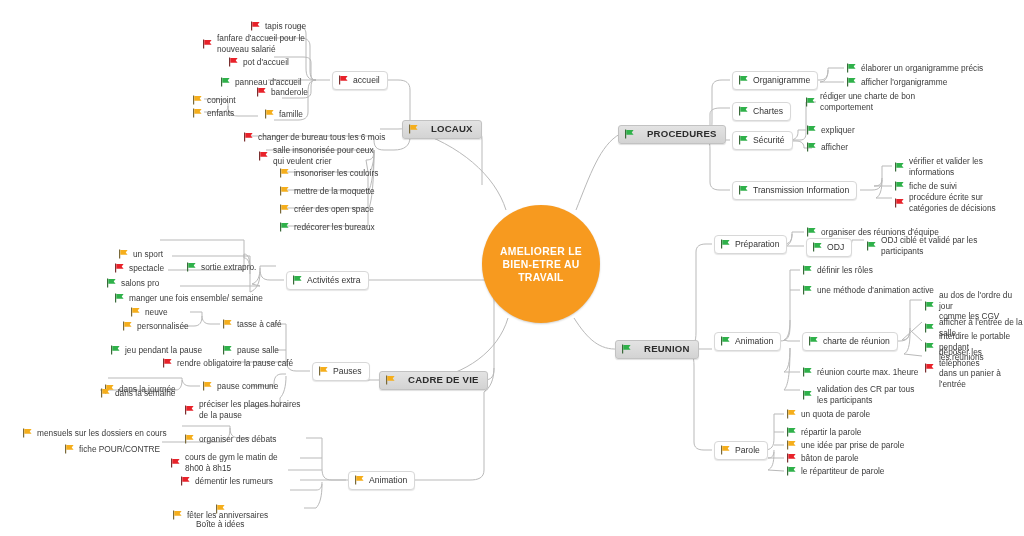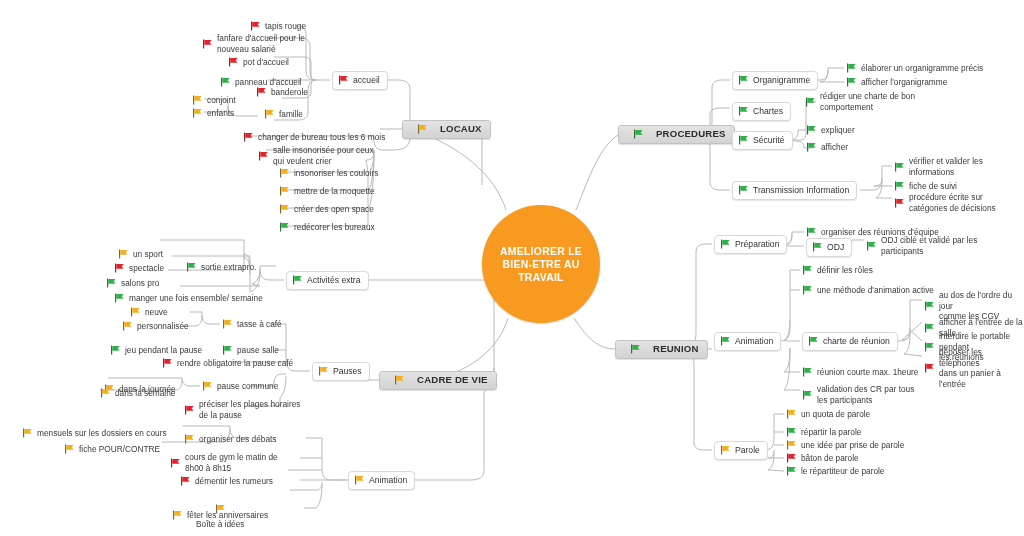--- a/index.html
+++ b/index.html
@@ -42,21 +42,21 @@
   }
 
   
   .branch{
     font-size:9.6px;
     font-weight:bold;
     color:#2c2c2c;
     background:linear-gradient(#e3e3e3,#d3d3d3);
     border:1px solid #c2c2c2;
     border-radius:3px;
-    padding:3px 8px 3px 14px;
+    padding:3px 8px 3px 5px;
     letter-spacing:.2px;
     box-shadow:0 1px 1px rgba(0,0,0,.13);
     gap:12px;
   }
 
   
   #root{
     position:absolute;
     left:482px;top:205px;
     width:118px;height:118px;

